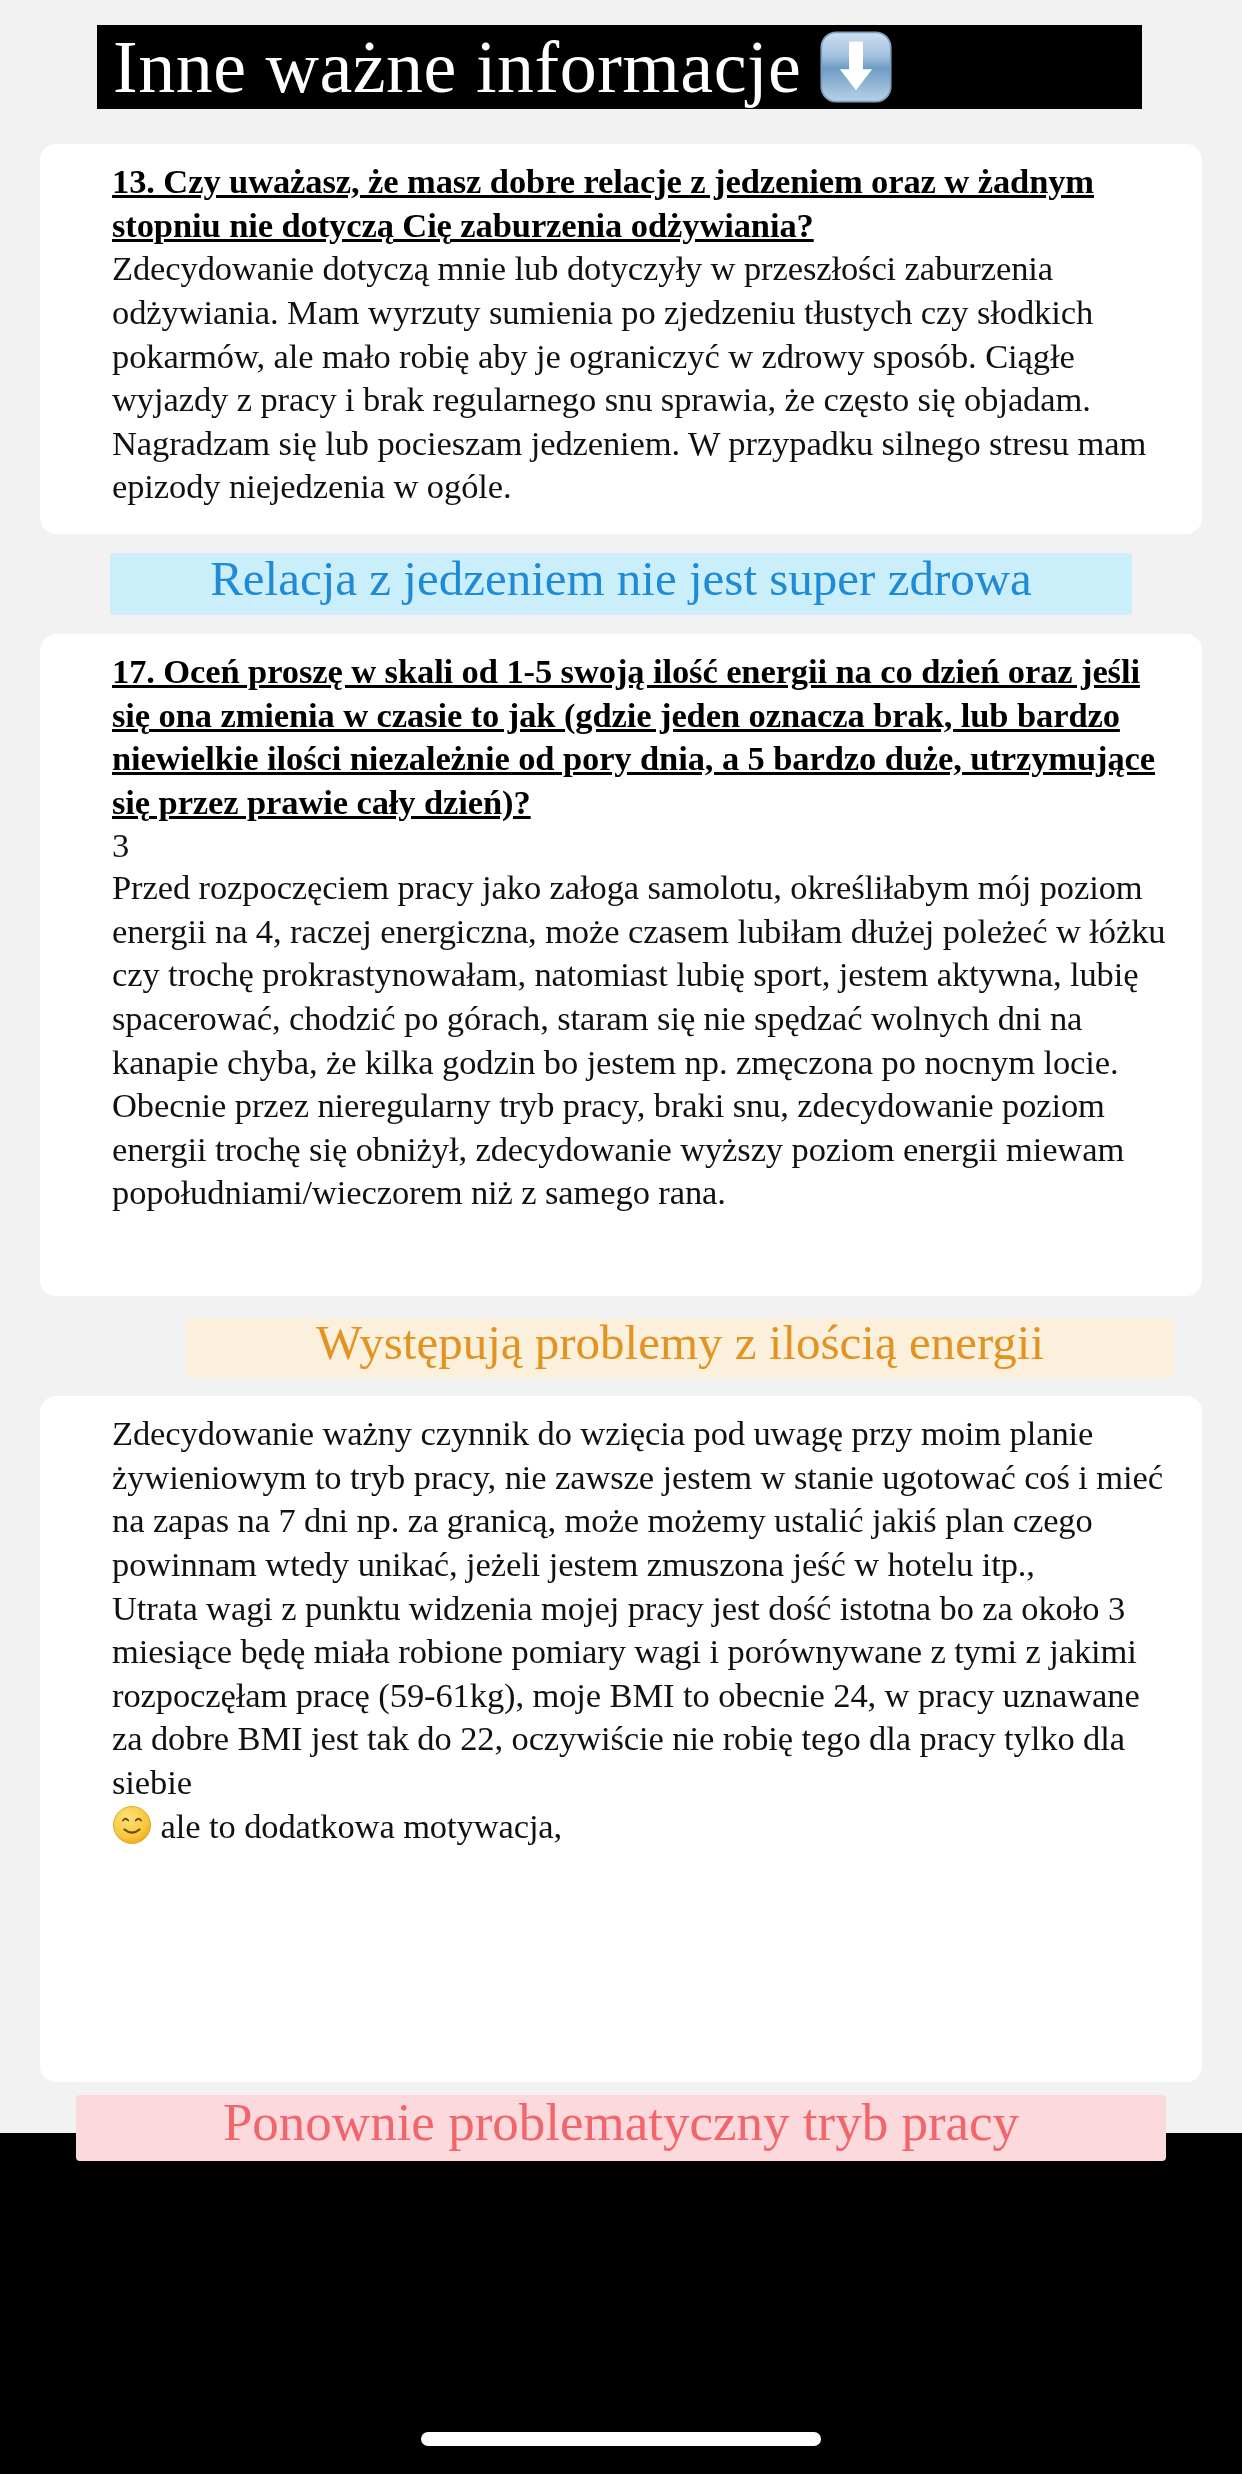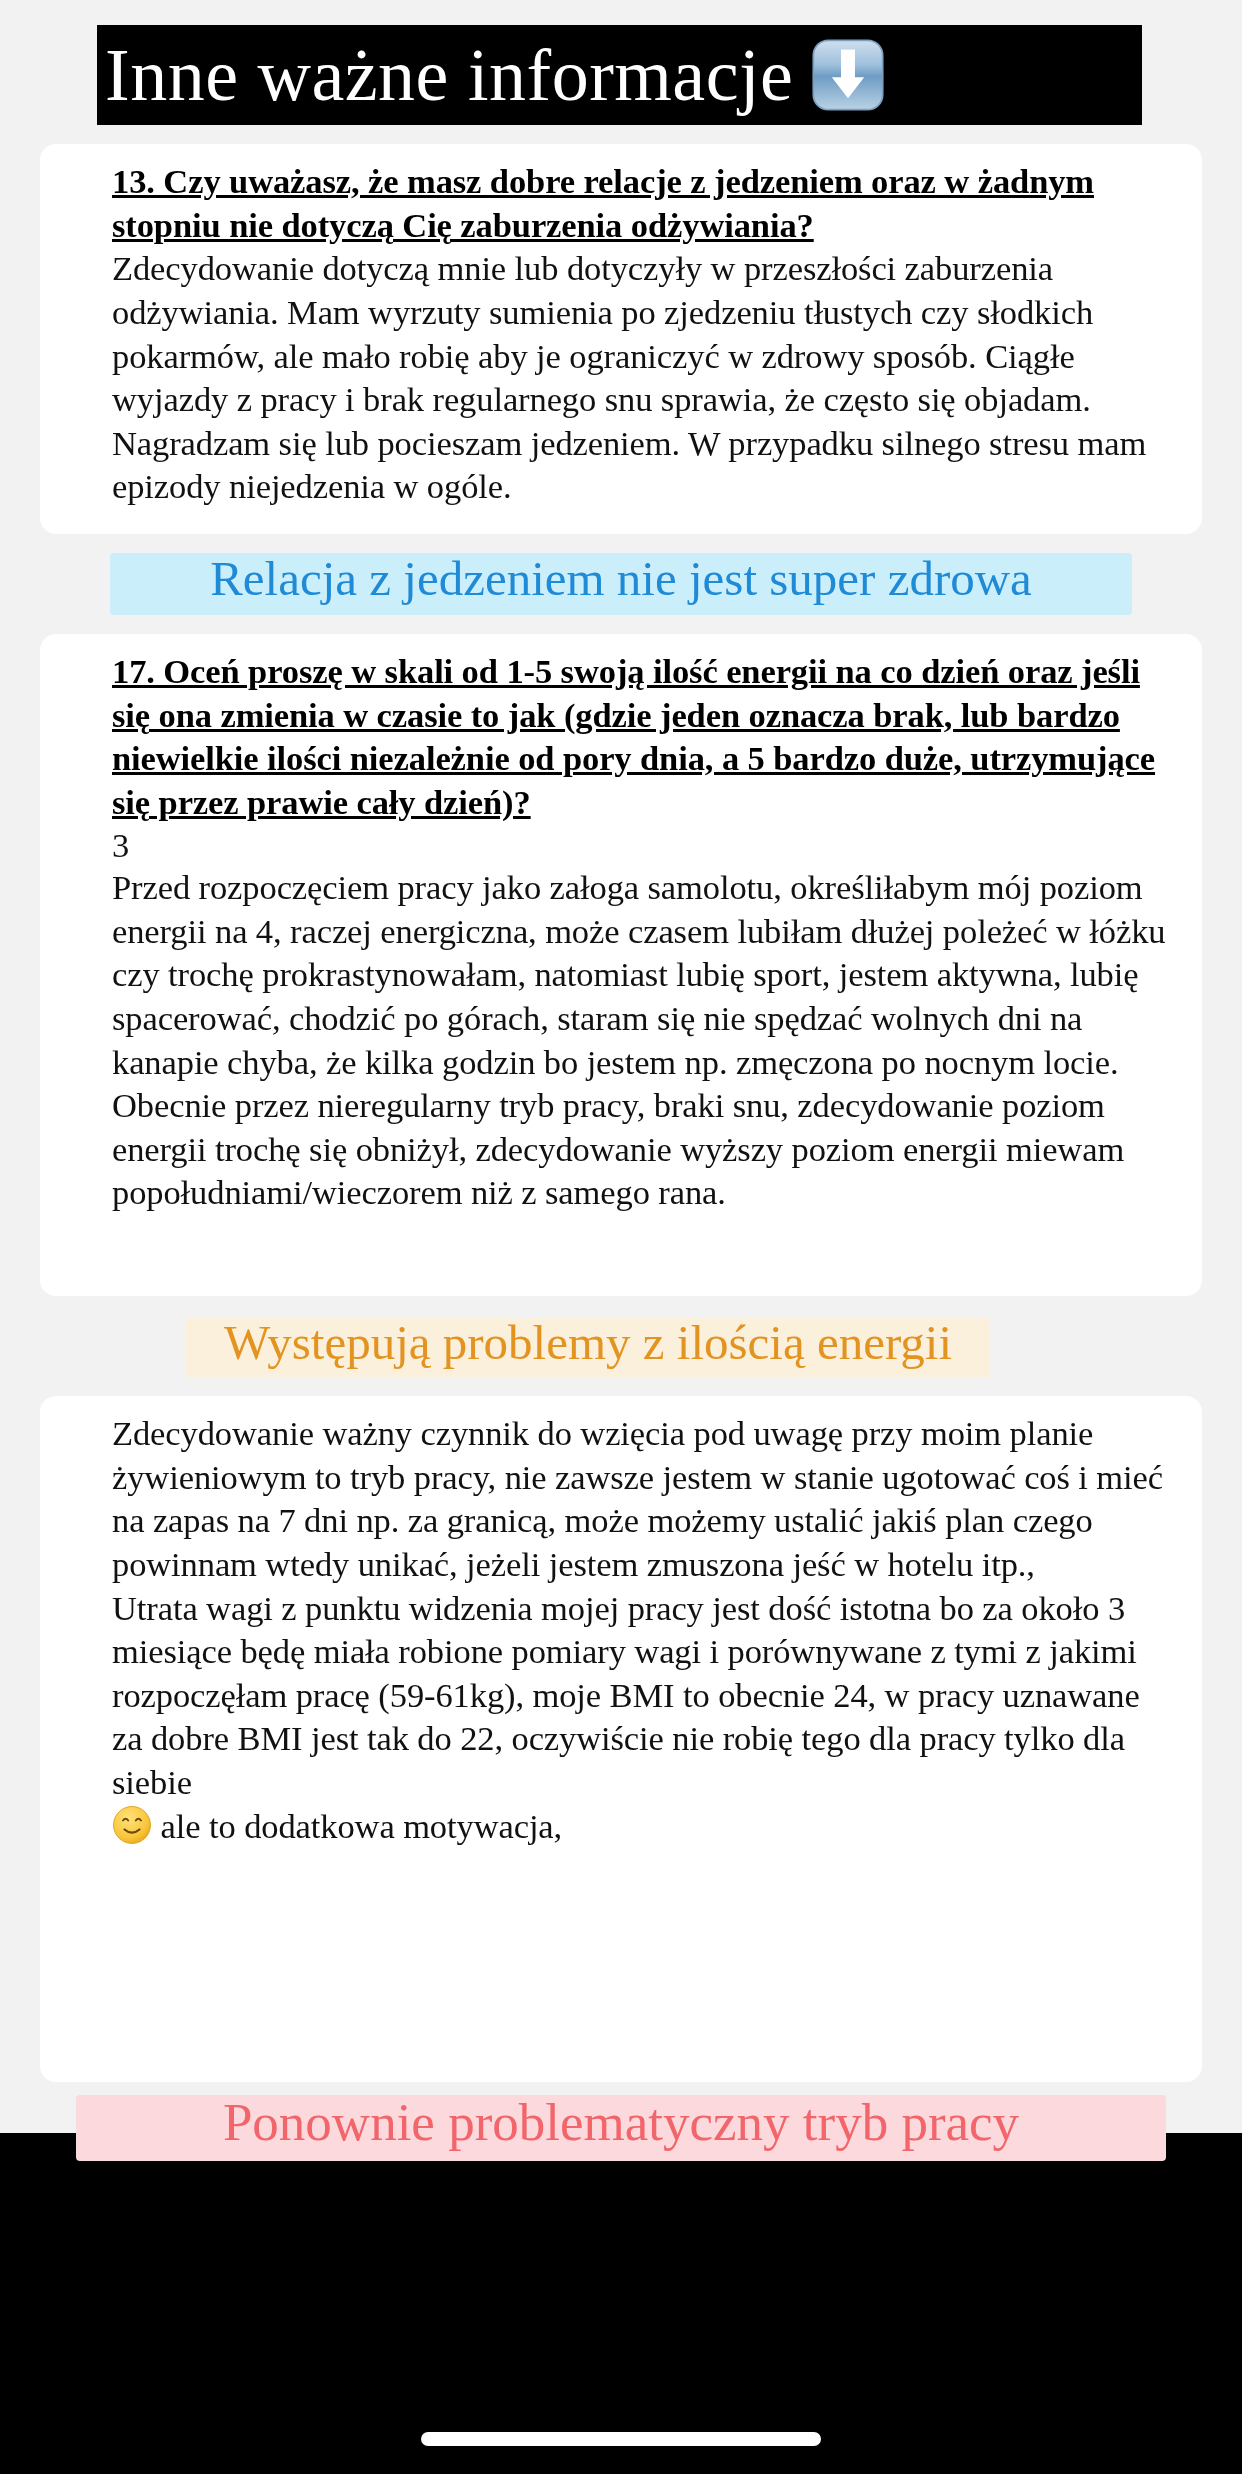--- a/index.html
+++ b/index.html
@@ -30,25 +30,25 @@
     width: 1242px;
     background: #f2f2f2;
   }
 
   
   .header-band {
     position: absolute;
     left: 97px;
     top: 25px;
     width: 1045px;
-    height: 100px;
+    height: 84px;
     background: #000000;
     display: flex;
     align-items: center;
-    padding: 0 8px;
+    padding: 0 16px;
     box-sizing: border-box;
     overflow: hidden;
   }
   .header-title {
     color: #ffffff;
     font-size: 74px;
     line-height: 1;
     letter-spacing: 0.5px;
     white-space: nowrap;
     font-family: "Liberation Serif", "DejaVu Serif", serif;
@@ -158,21 +158,21 @@
   <div class="banner" style="left:110px; top:553px; width:1022px; height:62px; background:#cbeefb; color:#1f8ad6;">
     <span>Relacja z jedzeniem nie jest super zdrowa</span>
   </div>
 
   <div class="card" style="top:634px; height:662px;">
     <p class="q-text">17. Oceń proszę w skali od 1-5 swoją ilość energii na co dzień oraz jeśli się ona zmienia w czasie to jak (gdzie jeden oznacza brak, lub bardzo niewielkie ilości niezależnie od pory dnia, a 5 bardzo duże, utrzymujące się przez prawie cały dzień)?</p>
     <p class="a-text score">3</p>
     <p class="a-text">Przed rozpoczęciem pracy jako załoga samolotu, określiłabym mój poziom energii na 4, raczej energiczna, może czasem lubiłam dłużej poleżeć w łóżku czy trochę prokrastynowałam, natomiast lubię sport, jestem aktywna, lubię spacerować, chodzić po górach, staram się nie spędzać wolnych dni na kanapie chyba, że kilka godzin bo jestem np. zmęczona po nocnym locie. Obecnie przez nieregularny tryb pracy, braki snu, zdecydowanie poziom energii trochę się obniżył, zdecydowanie wyższy poziom energii miewam popołudniami/wieczorem niż z samego rana.</p>
   </div>
 
-  <div class="banner" style="left:186px; top:1318px; width:804px; height:60px; background:#fbf0dc; color:#e39320;">
+  <div class="banner" style="left:186px; top:1318px; width:988px; height:60px; background:#fbf0dc; color:#e39320;">
     <span>Występują problemy z ilością energii</span>
   </div>
 
   <div class="card" style="top:1396px; height:686px;">
     <p class="a-text">Zdecydowanie ważny czynnik do wzięcia pod uwagę przy moim planie żywieniowym to tryb pracy, nie zawsze jestem w stanie ugotować coś i mieć na zapas na 7 dni np. za granicą, może możemy ustalić jakiś plan czego powinnam wtedy unikać, jeżeli jestem zmuszona jeść w hotelu itp.,</p>
     <p class="a-text"><span>Utrata wagi z punktu widzenia mojej pracy jest dość istotna bo za około 3 miesiące będę miała robione pomiary wagi i porównywane z tymi z jakimi rozpoczęłam pracę (59-61kg), moje BMI to obecnie 24, w pracy uznawane za dobre BMI jest tak do 22, oczywiście nie robię tego dla pracy tylko dla siebie</span></p>
     <p class="a-text">
       <svg class="emoji-face" viewBox="0 0 40 40">
         <defs>
           <radialGradient id="smG" cx="40%" cy="32%" r="75%">

